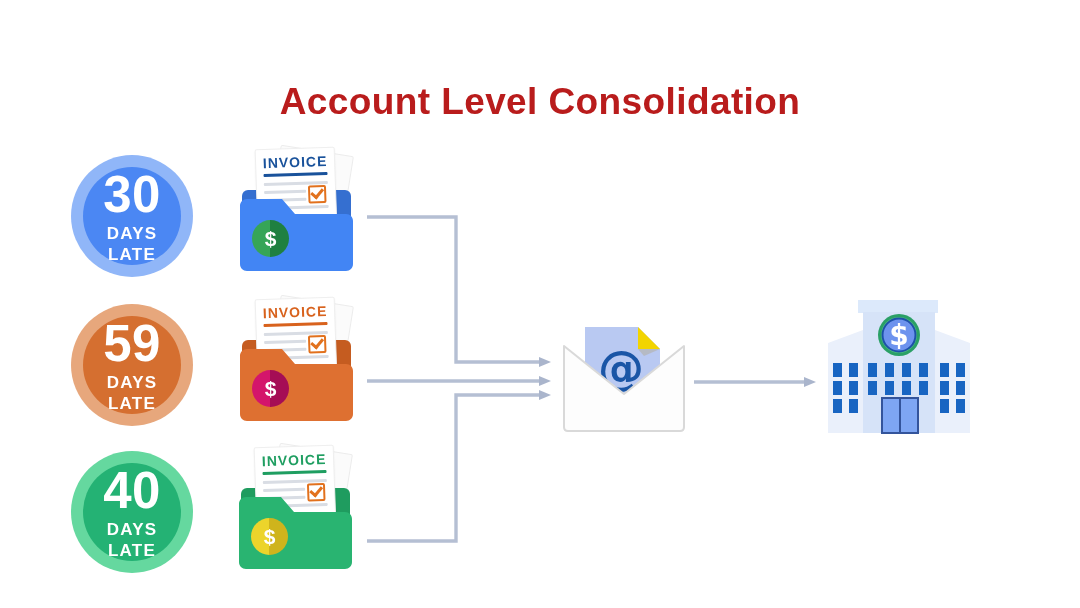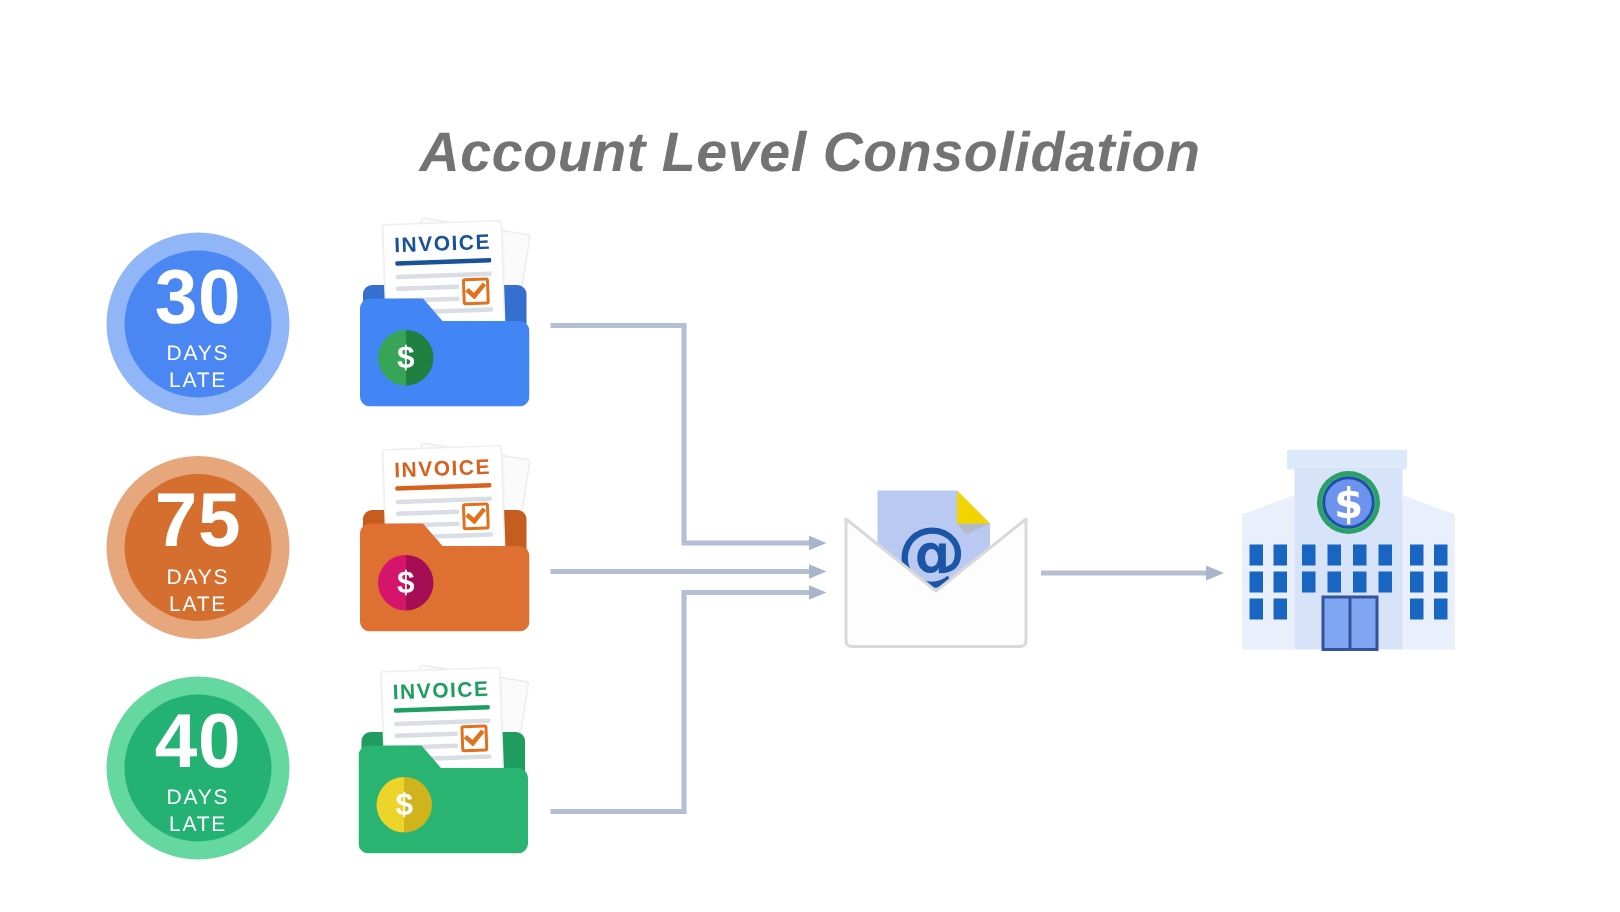--- a/index.html
+++ b/index.html
@@ -1,31 +1,31 @@
 <!DOCTYPE html>
 <html><head>
 <meta charset="utf-8">
 <style>
   html,body{margin:0;padding:0;background:#ffffff;}
   .stage{position:relative;width:1080px;height:608px;background:#ffffff;overflow:hidden;
          font-family:"Liberation Sans","DejaVu Sans",sans-serif;}
 
   
   .title{position:absolute;top:56px;left:0;width:100%;text-align:center;
-         font-size:37px;font-weight:700;letter-spacing:.4px;color:#737373;font-style:italic;}
+         font-size:37px;font-weight:700;letter-spacing:.4px;color:#b91c1c;}
 
   
   .arrows{position:absolute;inset:0;pointer-events:none;}
 
   
   .badge{position:absolute;width:122px;height:122px;border-radius:50%;}
   .badge .inner{position:absolute;left:12px;top:12px;width:98px;height:98px;border-radius:50%;
                 display:flex;flex-direction:column;align-items:center;justify-content:center;color:#fff;}
   .badge .num{font-size:51px;font-weight:700;line-height:1;letter-spacing:.5px;}
-  .badge .sub{font-size:14px;font-weight:400;letter-spacing:1.2px;line-height:1;margin-top:5px;}
+  .badge .sub{font-size:17px;font-weight:700;letter-spacing:1.2px;line-height:1;margin-top:5px;}
   .badge .sub + .sub{margin-top:4px;}
   .pos-b1{left:71px;top:155px;}  .pos-b2{left:71px;top:304px;}  .pos-b3{left:71px;top:451px;}
   .r1 .badge{background:#90b6f8;} .r1 .inner{background:#4b87f3;}
   .r2 .badge{background:#e7a77c;} .r2 .inner{background:#d56f30;}
   .r3 .badge{background:#65d89f;} .r3 .inner{background:#24b274;}
 
   
   .folder{position:absolute;width:113px;height:125px;}
   .pos-f1{left:240px;top:148px;} .pos-f2{left:240px;top:298px;} .pos-f3{left:239px;top:446px;}
 
@@ -109,21 +109,21 @@
       </svg>
       <div class="coin">
         <span>$</span>
       </div>
     </div>
   </div>
 
   <div class="r2">
     <div class="badge pos-b2">
       <div class="inner">
-        <span class="num">75</span>
+        <span class="num">59</span>
         <span class="sub">DAYS</span>
         <span class="sub">LATE</span>
       </div>
     </div>
     <div class="folder pos-f2">
       <div class="paper-back"></div>
       <div class="folder-back"></div>
       <div class="paper">
         <div class="inv-title">INVOICE</div>
         <div class="inv-rule"></div>

